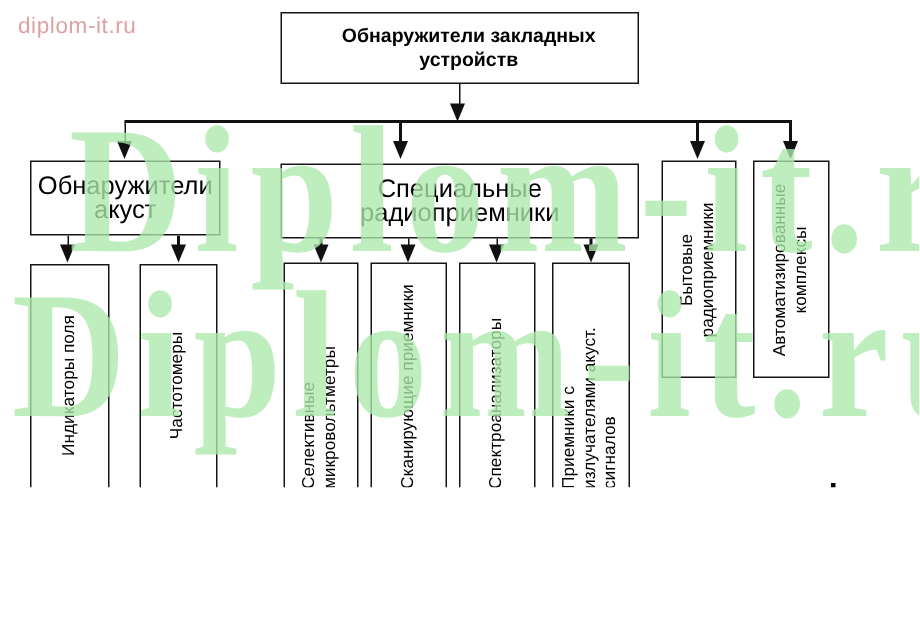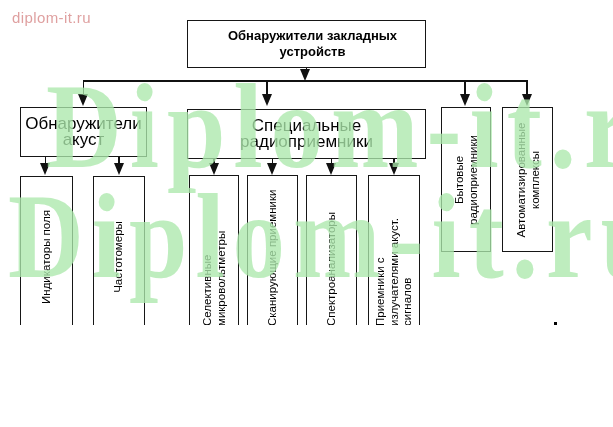--- a/index.html
+++ b/index.html
@@ -84,21 +84,21 @@
 
   <div class="stem" style="left:213.25px; top:157px; height:7px;"></div>
   <div class="arr" style="left:208.5px;  top:163px;"></div>
   <div class="stem" style="left:271.75px; top:157px; height:7px;"></div>
   <div class="arr" style="left:267px;    top:163px;"></div>
   <div class="stem" style="left:330.75px; top:157px; height:7px;"></div>
   <div class="arr" style="left:326px;    top:163px;"></div>
   <div class="stem" style="left:393.25px; top:157px; height:7px;"></div>
   <div class="arr" style="left:388.5px;  top:163px;"></div>
 
-  <div class="node hnode" style="left:187px; top:20px; width:239px; height:48px;padding-left:12px;">
+  <div class="node hnode" style="left:187px; top:8px; width:239px; height:48px;padding-left:12px;">
     <div class="root-label">Обнаружители закладных устройств</div>
   </div>
 
   <div class="node hnode" style="left:20px; top:107px; width:127px; height:50px;">
     <div class="l2-line">Обнаружители</div>
     <div class="l2-line">акуст</div>
   </div>
 
   <div class="node hnode" style="left:187px; top:109px; width:239px; height:50px;">
     <div class="l2-line">Специальные</div>

